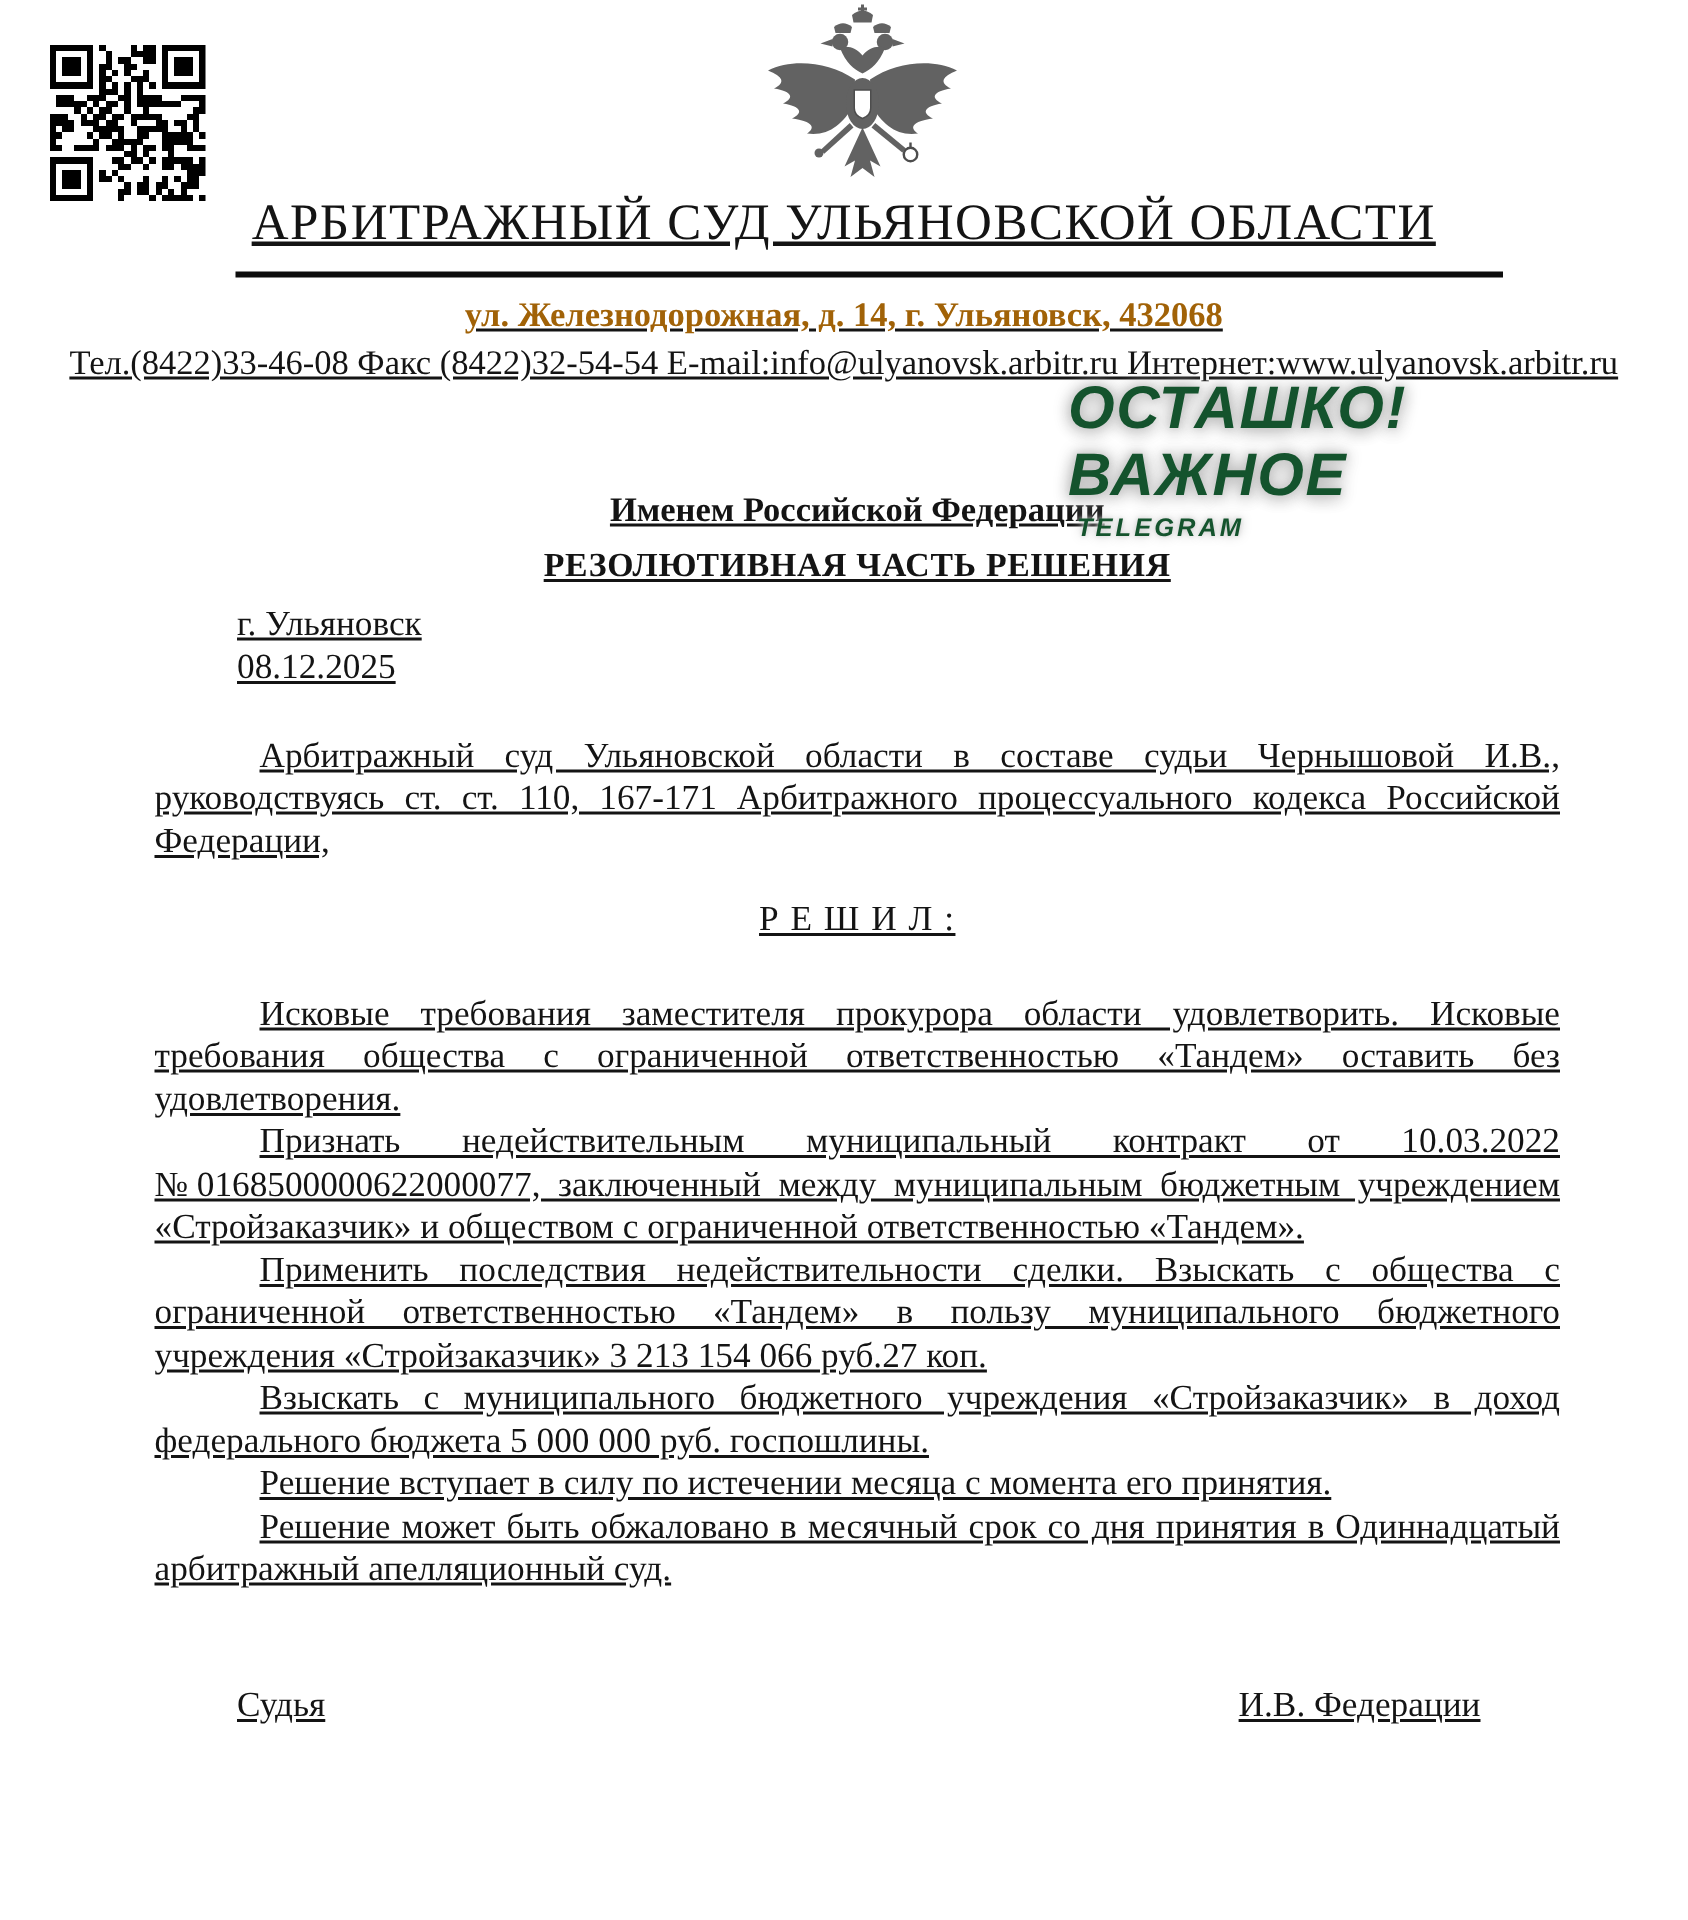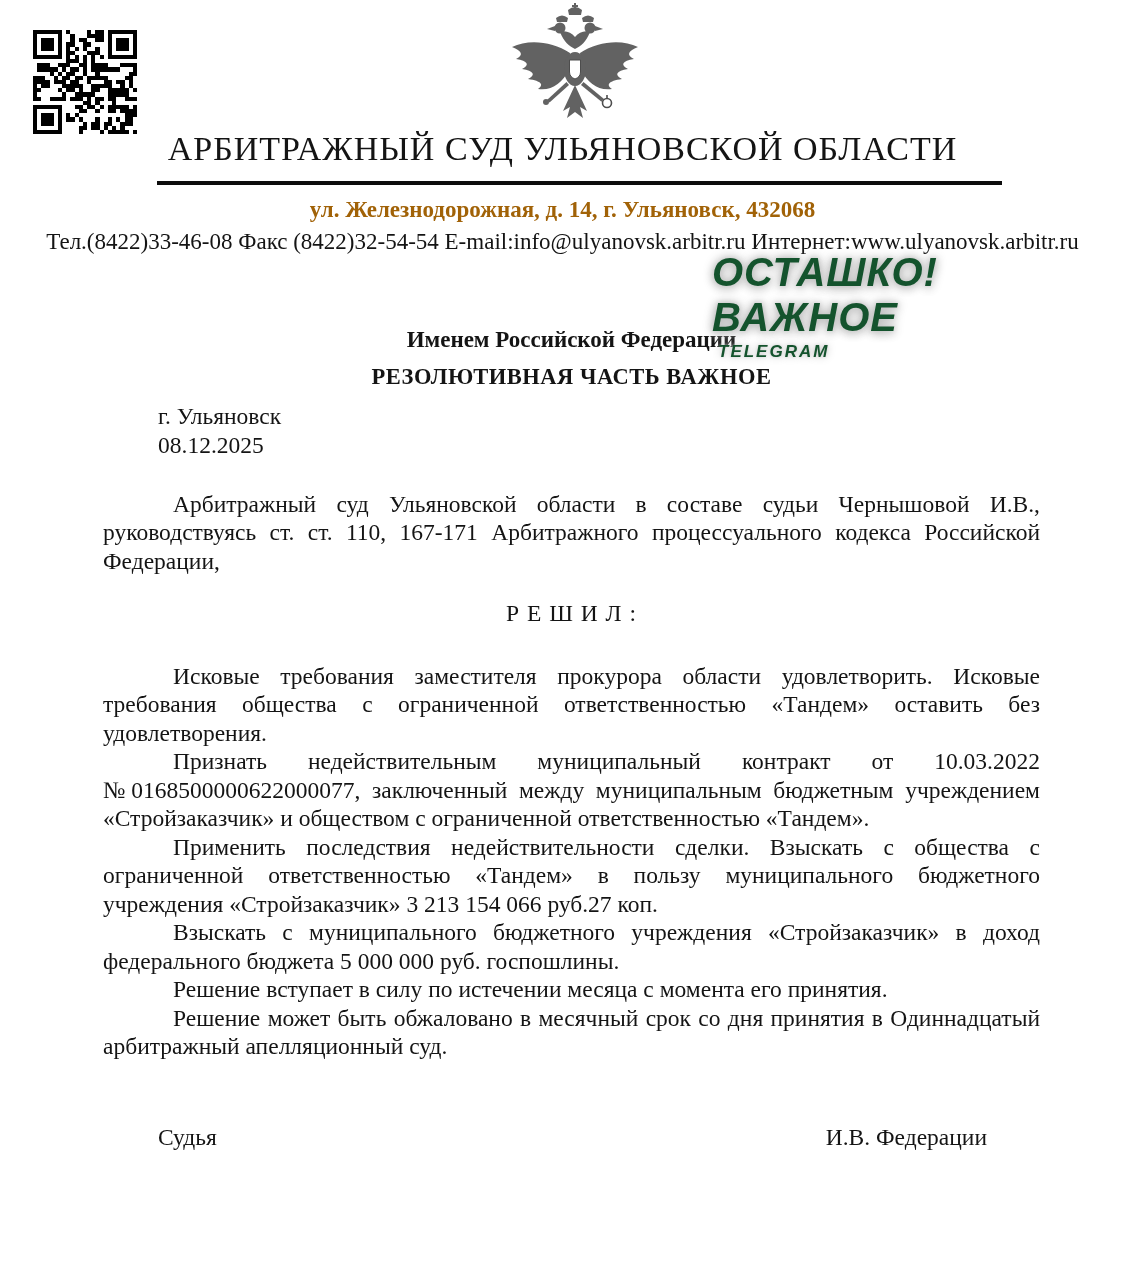--- a/index.html
+++ b/index.html
@@ -5,20 +5,21 @@
   * { box-sizing: border-box; }
   html, body { margin: 0; padding: 0; background: #ffffff; }
   .page {
     position: relative;
     width: 1125px;
     height: 1280px;
     background: #ffffff;
     font-family: "Liberation Serif", serif;
     color: #141414;
     overflow: hidden;
+    text-decoration: underline;
   }
   
   .qr {
     position: absolute;
     left: 33px; top: 30px;
     width: 104px; height: 104px;
   }
   
   .emblem {
     position: absolute;
@@ -408,21 +409,21 @@
   <div class="address" style="color: #a16207;">ул. Железнодорожная, д. 14, г. Ульяновск, 432068</div>
   <div class="contacts">Тел.(8422)33-46-08 Факс (8422)32-54-54 E-mail:info@ulyanovsk.arbitr.ru Интернет:www.ulyanovsk.arbitr.ru</div>
 
   <div class="watermark">
     <div class="wm-line1">ОСТАШКО! ВАЖНОЕ</div>
     <div class="wm-line2">TELEGRAM</div>
   </div>
 
   <div class="content">
     <div class="doc-title">Именем Российской Федерации</div>
-    <div class="doc-subtitle">РЕЗОЛЮТИВНАЯ ЧАСТЬ ВАЖНОЕ</div>
+    <div class="doc-subtitle">РЕЗОЛЮТИВНАЯ ЧАСТЬ РЕШЕНИЯ</div>
 
     <div class="meta-row">
       <span>г. Ульяновск</span>
     </div>
     <div class="meta-date">08.12.2025</div>
 
     <p class="para intro">Арбитражный суд Ульяновской области в составе судьи Чернышовой И.В., руководствуясь ст. ст. 110, 167-171 Арбитражного процессуального кодекса Российской Федерации,</p>
 
     <div class="resolved">Р Е Ш И Л :</div>
 

